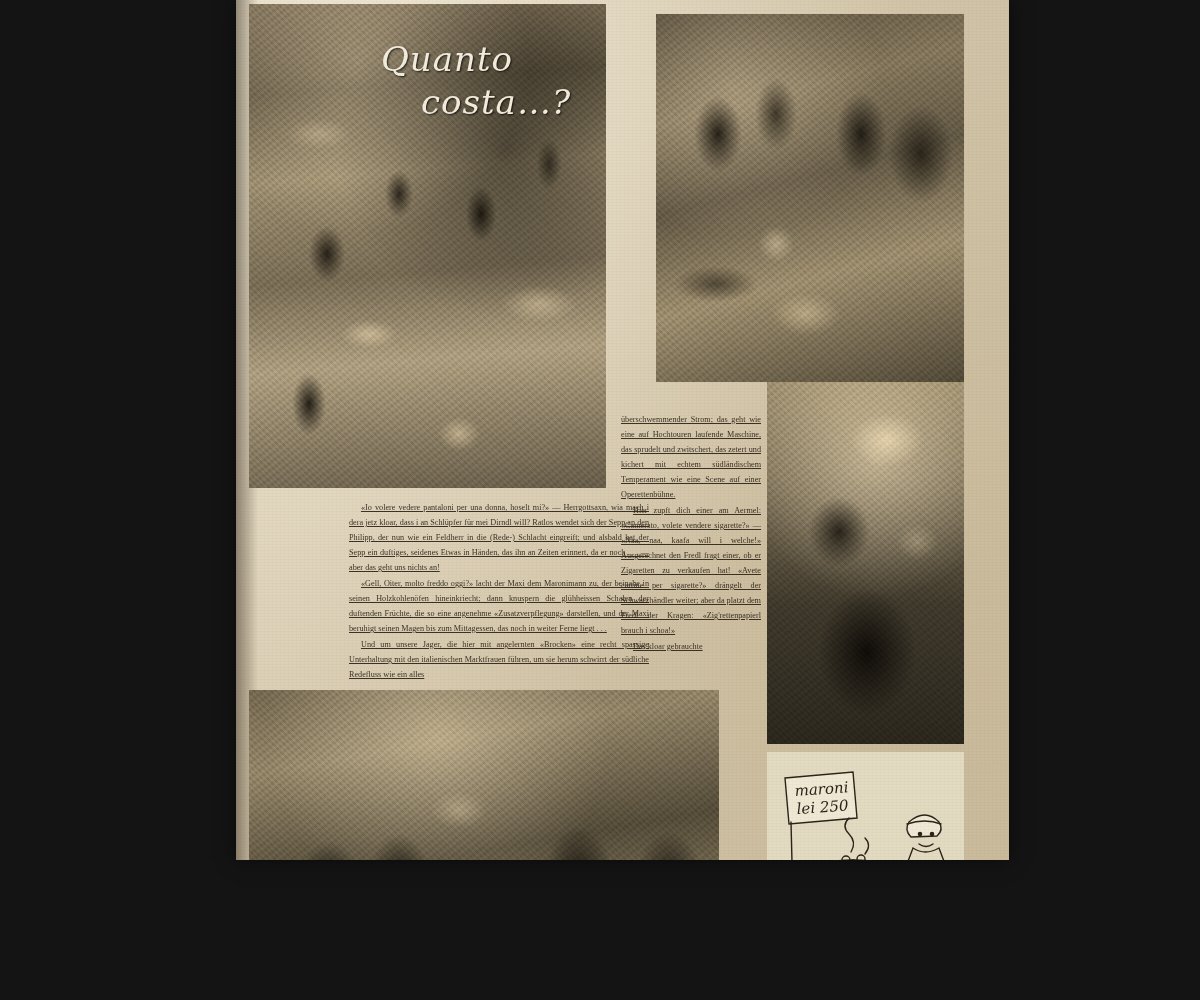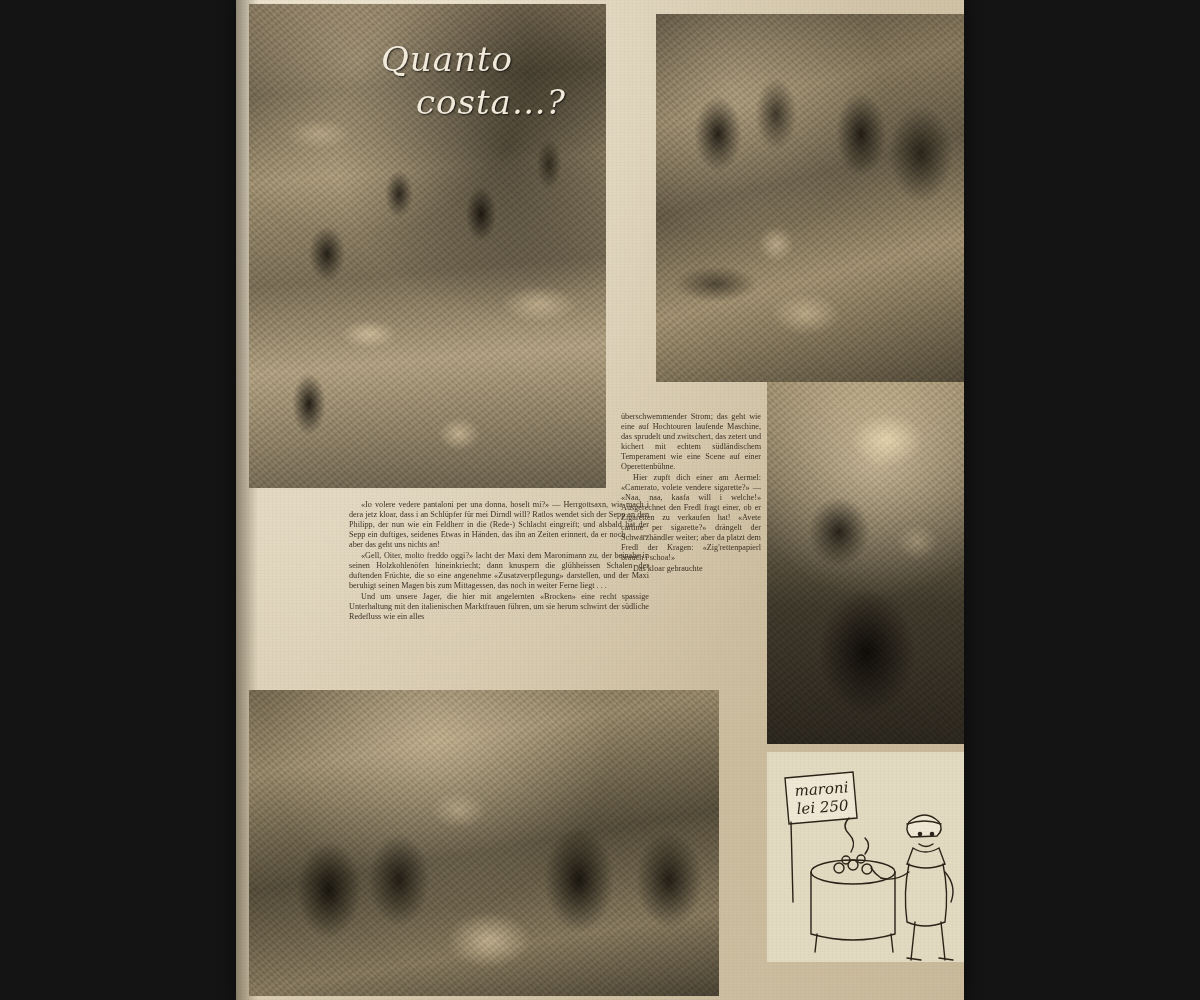--- a/index.html
+++ b/index.html
@@ -19,28 +19,29 @@
     position: relative;
     width: 1200px;
     height: 1000px;
     background: #141414;
   }
   .page {
     position: absolute;
     left: 236px;
     top: 0;
     width: 728px;
-    height: 1000px;
+    height: 860px;
     background: #d9cdb4;
     background-image:
       radial-gradient(ellipse at 20% 10%, rgba(255,250,235,0.55), rgba(255,250,235,0) 60%),
       radial-gradient(ellipse at 85% 80%, rgba(196,178,145,0.5), rgba(196,178,145,0) 65%),
       linear-gradient(100deg, #ded2b9 0%, #d6c9ae 40%, #cdbfa2 100%);
     box-shadow: 0 0 18px rgba(0,0,0,0.55);
     overflow: hidden;
+    padding-left: 45px;
   }
   
   .page::after {
     content: "";
     position: absolute;
     inset: 0;
     pointer-events: none;
     background-image:
       repeating-linear-gradient(0deg, rgba(120,100,70,0.035) 0px, rgba(120,100,70,0.035) 1px, rgba(255,255,255,0) 1px, rgba(255,255,255,0) 3px),
       repeating-linear-gradient(90deg, rgba(120,100,70,0.03) 0px, rgba(120,100,70,0.03) 1px, rgba(255,255,255,0) 1px, rgba(255,255,255,0) 4px);
@@ -160,31 +161,32 @@
     width: 220px; height: 110px;
     color: #f3ecdd;
     font-family: "DejaVu Serif", serif;
     font-style: italic;
     font-size: 34px;
     line-height: 1.15;
     text-shadow: 1px 1px 2px rgba(0,0,0,0.75);
     letter-spacing: 1px;
     pointer-events: none;
   }
-  #article-title .l2 { display: block; margin-top: 4px; text-align: center; }
+  #article-title .l2 { display: block; margin-left: 40px; margin-top: 4px; }
 
   
   .col {
     position: absolute;
     font-family: "Liberation Serif", serif;
     font-size: 8.2px;
-    line-height: 10px;
+    line-height: 15px;
     text-align: justify;
     color: #2e2519;
     opacity: .92;
+    text-decoration: underline;
   }
   .col p { margin: 0; text-indent: 12px; }
   .col p + p { margin-top: 1px; }
 
   #col-left  { left: 70px;  top: 500px; width: 300px; margin-left: 43px; }
   #col-right { left: 385px; top: 412px; width: 140px; }
 
   .hyphen-top { text-indent: 0 !important; }
 </style>
 </head>

